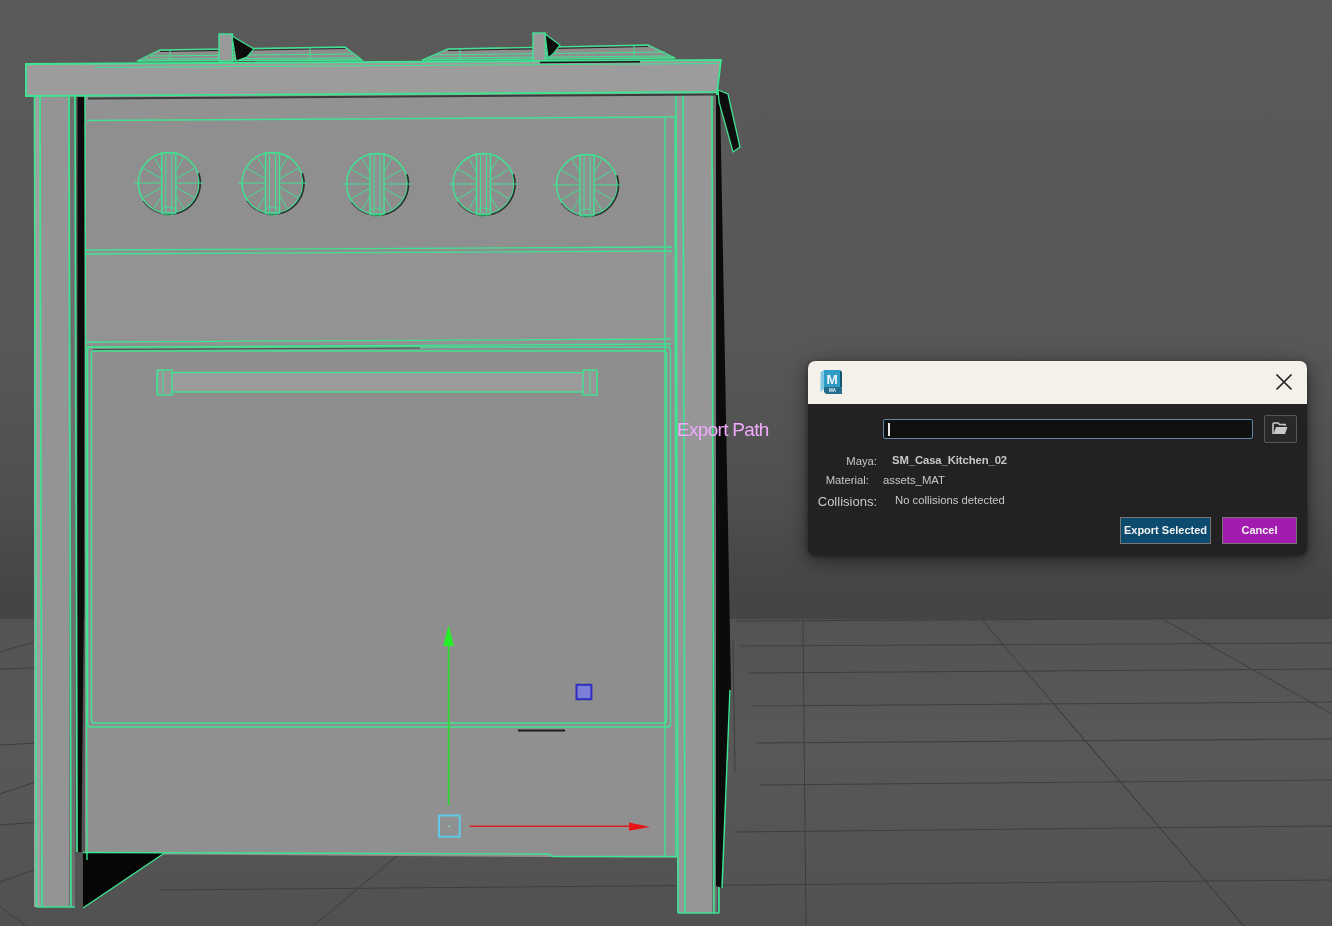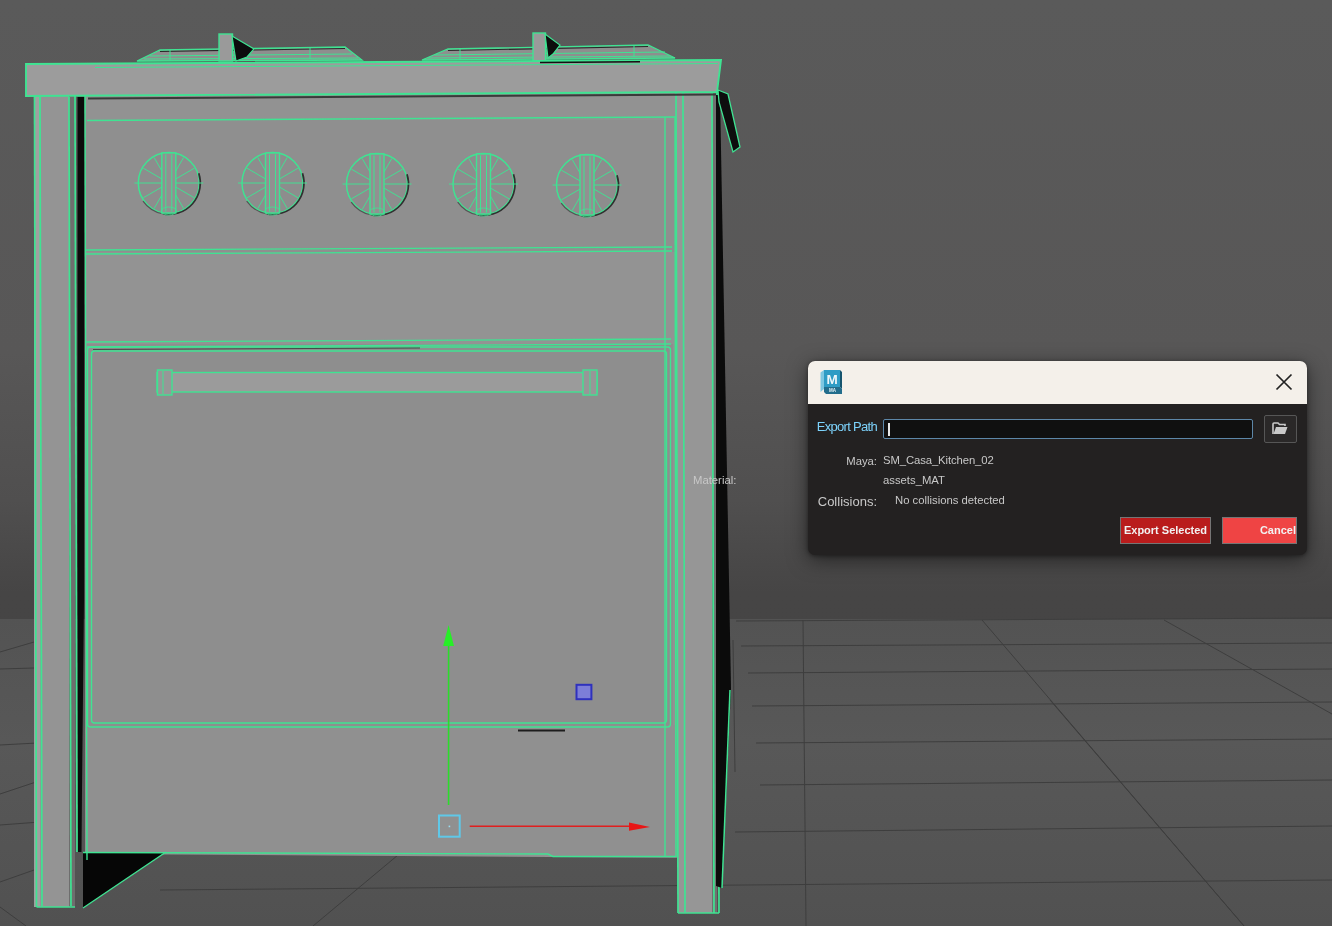--- a/index.html
+++ b/index.html
@@ -187,31 +187,31 @@
    <polygon points="21,1 23,3 23,20 21,18" fill="#15546e"></polygon>
    <polygon points="5,18 21,18 23,20 23,25 7,25 5,23" fill="#226d8c"></polygon>
    <text x="13.6" y="23.4" font-family="Liberation Sans, sans-serif" font-size="4.5" fill="#e8f4f8" text-anchor="middle" font-weight="bold">MA</text>
    <text x="13" y="14.5" font-family="Liberation Sans, sans-serif" font-size="13.5" fill="#eef7fa" text-anchor="middle" font-weight="bold">M</text>
  </svg>
  <svg width="18" height="18" viewBox="0 0 18 18" style="position:absolute;right:14px;top:12px">
   <path d="M 1.5 1.5 L 16.5 16.5 M 16.5 1.5 L 1.5 16.5" stroke="#222" stroke-width="1.7"></path>
  </svg>
 
  <div style="position:absolute;left:0;top:55px;width:70px;text-align:right;"></div>
- <div style="position:absolute;right:430px;top:58px;width:200px;text-align:right;font-size:13px;letter-spacing:-0.7px;color:#7dd3fc;">Export Path</div>
+ <div style="position:absolute;right:430px;top:58px;width:200px;text-align:left;font-size:19px;letter-spacing:-0.7px;color:#f0abfc;">Export Path</div>
  <div style="position:absolute;left:75px;top:58px;width:368px;height:18px;background:#101010;border:1.5px solid #5d87a8;border-radius:2px;">
    <div style="position:absolute;left:4px;top:2.5px;width:1.5px;height:13px;background:#e8e8e8;"></div>
  </div>
  <div style="position:absolute;left:456px;top:54px;width:31px;height:26px;background:#2a2828;border:1px solid #565656;border-radius:2px;">
   <svg width="16" height="13" viewBox="0 0 16 13" style="position:absolute;left:7px;top:6px">
    <path d="M1 12 L1 2 Q1 1 2 1 L6 1 L7.5 2.5 L13 2.5 L13 4" fill="none" stroke="#c9c9c9" stroke-width="1.6"></path>
    <path d="M1.5 12 L4 5 L15.5 5 L13 12 Z" fill="#c9c9c9"></path>
   </svg>
  </div>
  <div style="position:absolute;right:430px;top:93.5px;width:200px;text-align:right;font-size:11.3px;color:#c8c8c8;">Maya:</div>
- <div style="position:absolute;left:75px;top:93px;font-size:11.3px;color:#c8c8c8;letter-spacing:-0.1px;">SM_Casa_Kitchen_02</div>
- <div style="position:absolute;right:414px;top:113px;width:200px;text-align:left;font-size:11.3px;color:#c8c8c8;margin-left:29px;">Material:</div>
+ <div style="position:absolute;left:84px;top:93px;font-size:11.3px;color:#c8c8c8;letter-spacing:-0.1px;font-weight:bold;">SM_Casa_Kitchen_02</div>
+ <div style="position:absolute;right:438px;top:113px;width:200px;text-align:right;font-size:11.3px;color:#c8c8c8;margin-left:29px;">Material:</div>
  <div style="position:absolute;left:75px;top:113px;font-size:11.3px;color:#c8c8c8;">assets_MAT</div>
  <div style="position:absolute;right:430px;top:133px;width:200px;text-align:right;font-size:13px;color:#c8c8c8;">Collisions:</div>
  <div style="position:absolute;left:75px;top:133px;font-size:11.3px;color:#c8c8c8;margin-left:12px;">No collisions detected</div>
- <div style="position:absolute;left:312px;top:156px;width:89px;height:25px;background:#b91c1c;border:1px solid #757575;text-align:center;line-height:25px;font-size:11px;font-weight:bold;color:#f2f2f2;white-space:nowrap;">Export Selected</div>
- <div style="position:absolute;left:414px;top:156px;width:73px;height:25px;background:#ef4444;border:1px solid #757575;text-align:right;line-height:25px;font-size:11px;font-weight:bold;color:#f2f2f2;white-space:nowrap;">Cancel</div>
+ <div style="position:absolute;left:312px;top:156px;width:89px;height:25px;background:#0c4a6e;border:1px solid #757575;text-align:center;line-height:25px;font-size:11px;font-weight:bold;color:#f2f2f2;white-space:nowrap;">Export Selected</div>
+ <div style="position:absolute;left:414px;top:156px;width:73px;height:25px;background:#a21caf;border:1px solid #757575;text-align:center;line-height:25px;font-size:11px;font-weight:bold;color:#f2f2f2;white-space:nowrap;">Cancel</div>
 </div>
 
 </body></html>

